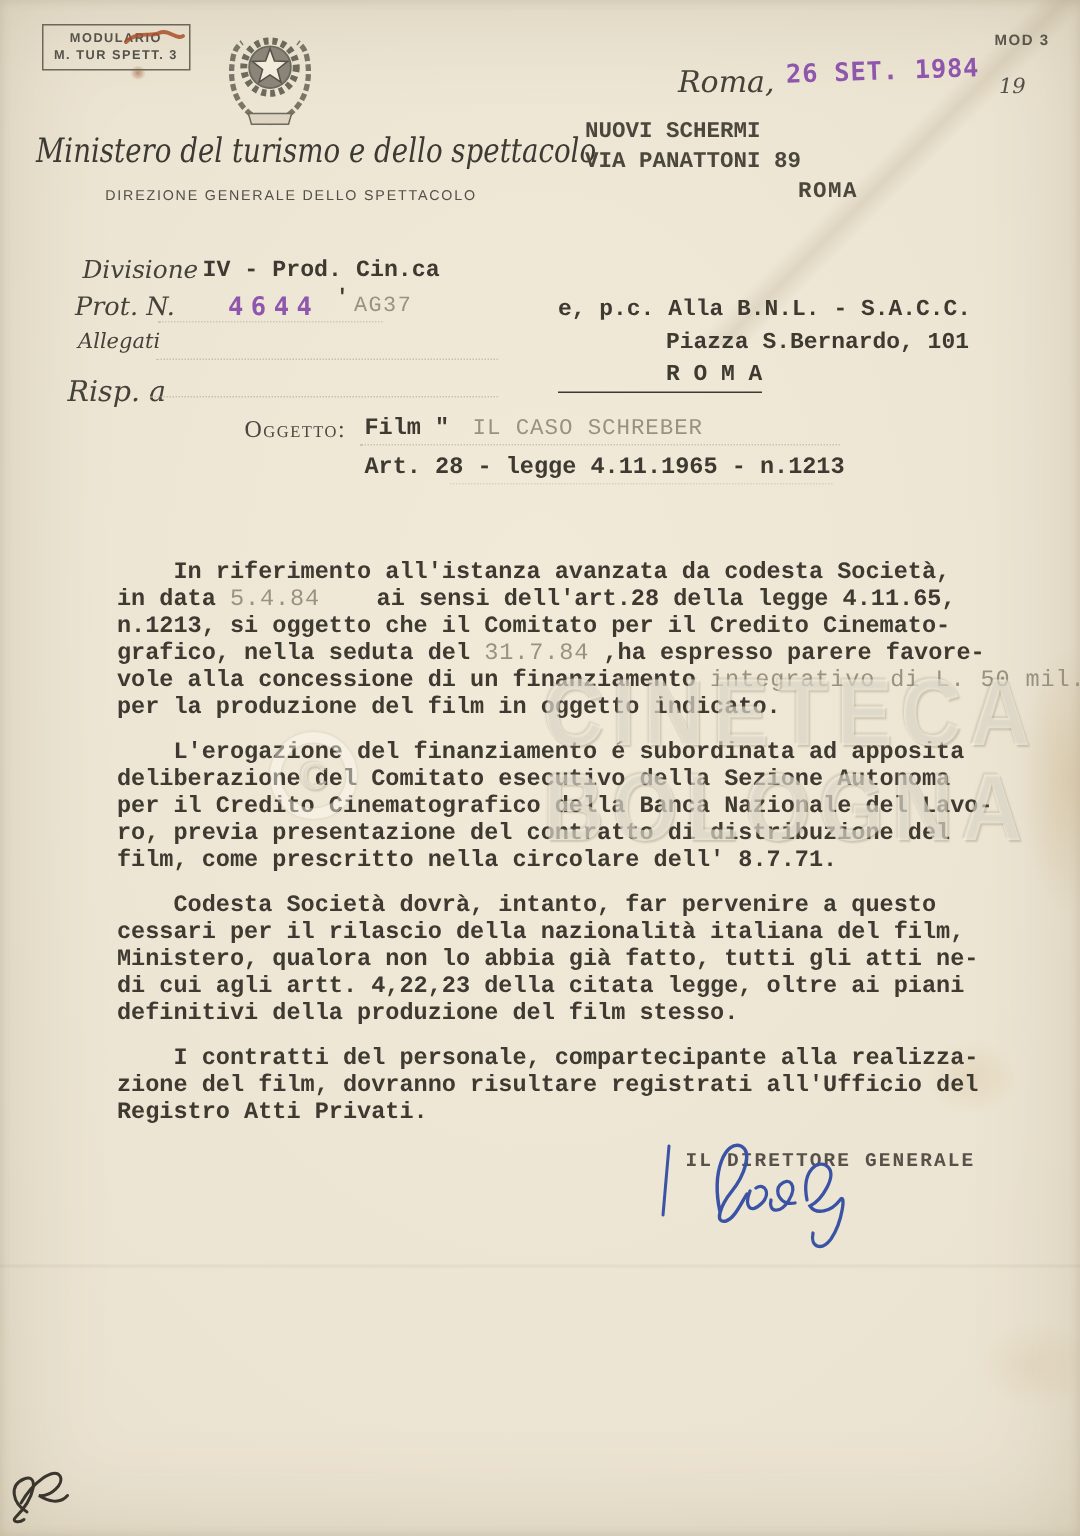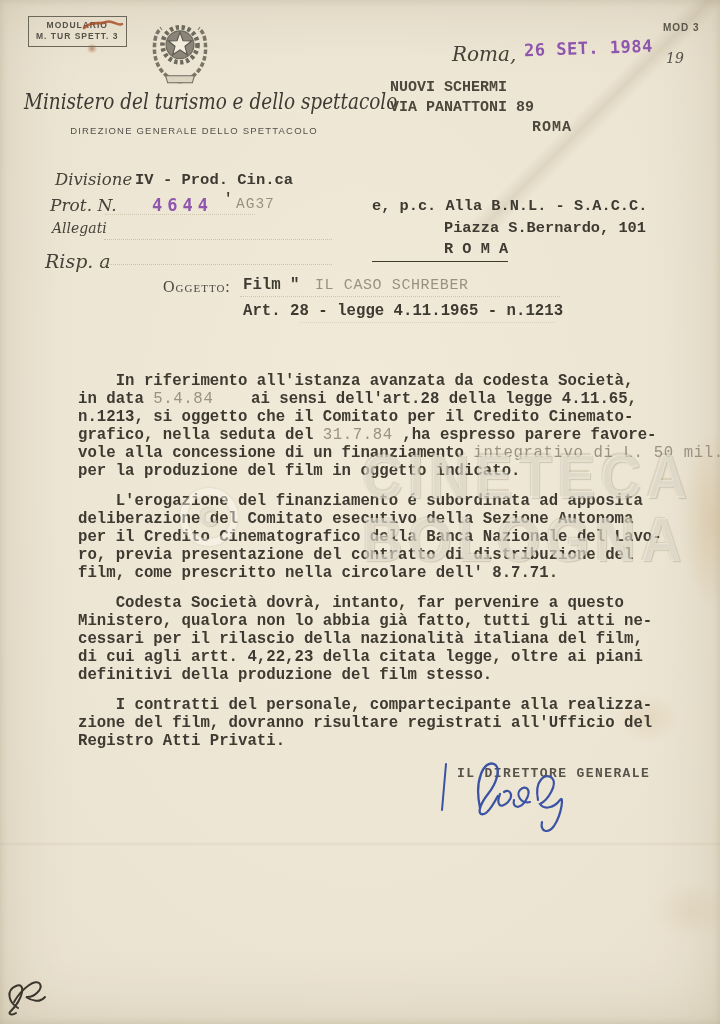--- a/index.html
+++ b/index.html
@@ -110,22 +110,22 @@
       </div>
       <div class="para">
         <div class="tline"><span class="dark">    L'erogazione del finanziamento é subordinata ad apposita</span></div>
         <div class="tline"><span class="dark">deliberazione del Comitato esecutivo della Sezione Autonoma</span></div>
         <div class="tline"><span class="dark">per il Credito Cinematografico della Banca Nazionale del Lavo-</span></div>
         <div class="tline"><span class="dark">ro, previa presentazione del contratto di distribuzione del</span></div>
         <div class="tline"><span class="dark">film, come prescritto nella circolare dell' 8.7.71.</span></div>
       </div>
       <div class="para">
         <div class="tline"><span class="dark">    Codesta Società dovrà, intanto, far pervenire a questo</span></div>
+        <div class="tline"><span class="dark">cessari per il rilascio della nazionalità italiana del film,</span></div>
         <div class="tline"><span class="dark">Ministero, qualora non lo abbia già fatto, tutti gli atti ne-</span></div>
-        <div class="tline"><span class="dark">cessari per il rilascio della nazionalità italiana del film,</span></div>
         <div class="tline"><span class="dark">di cui agli artt. 4,22,23 della citata legge, oltre ai piani</span></div>
         <div class="tline"><span class="dark">definitivi della produzione del film stesso.</span></div>
       </div>
       <div class="para">
         <div class="tline"><span class="dark">    I contratti del personale, compartecipante alla realizza-</span></div>
         <div class="tline"><span class="dark">zione del film, dovranno risultare registrati all'Ufficio del</span></div>
         <div class="tline"><span class="dark">Registro Atti Privati.</span></div>
       </div>
     </div>
 

